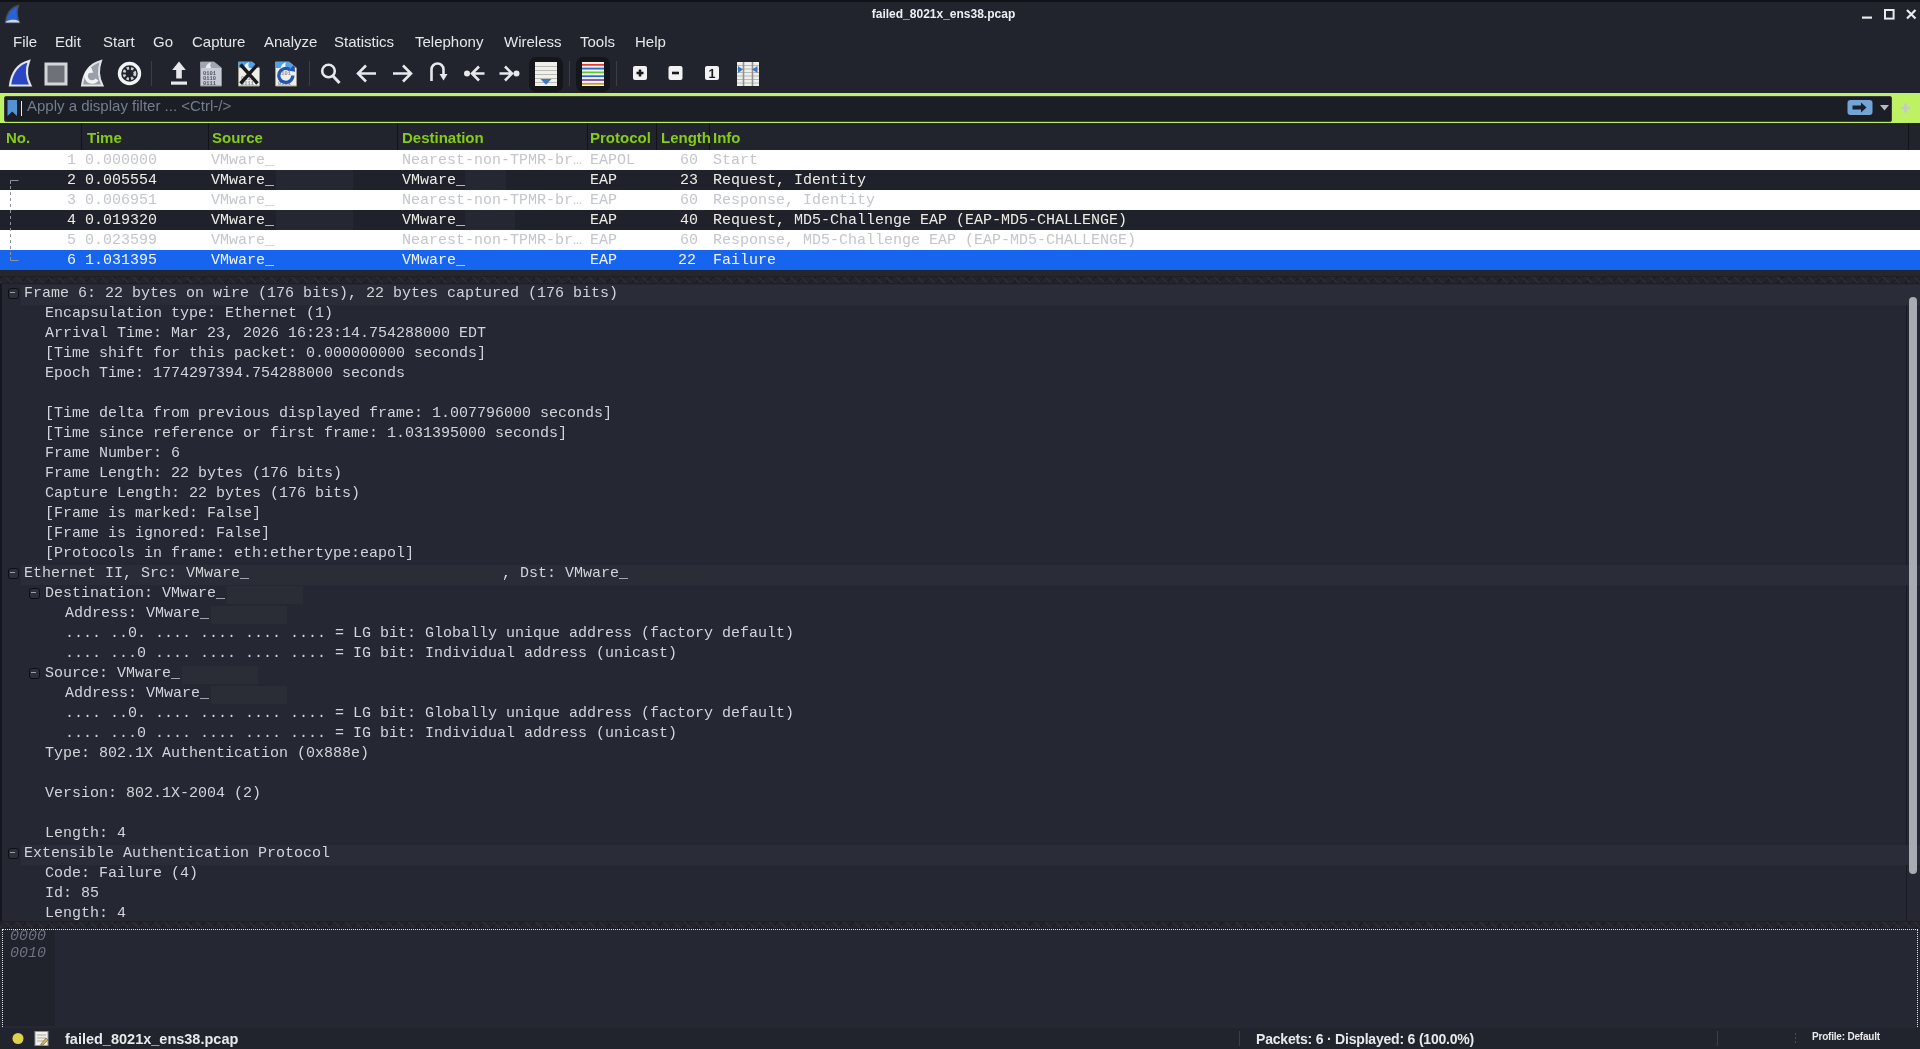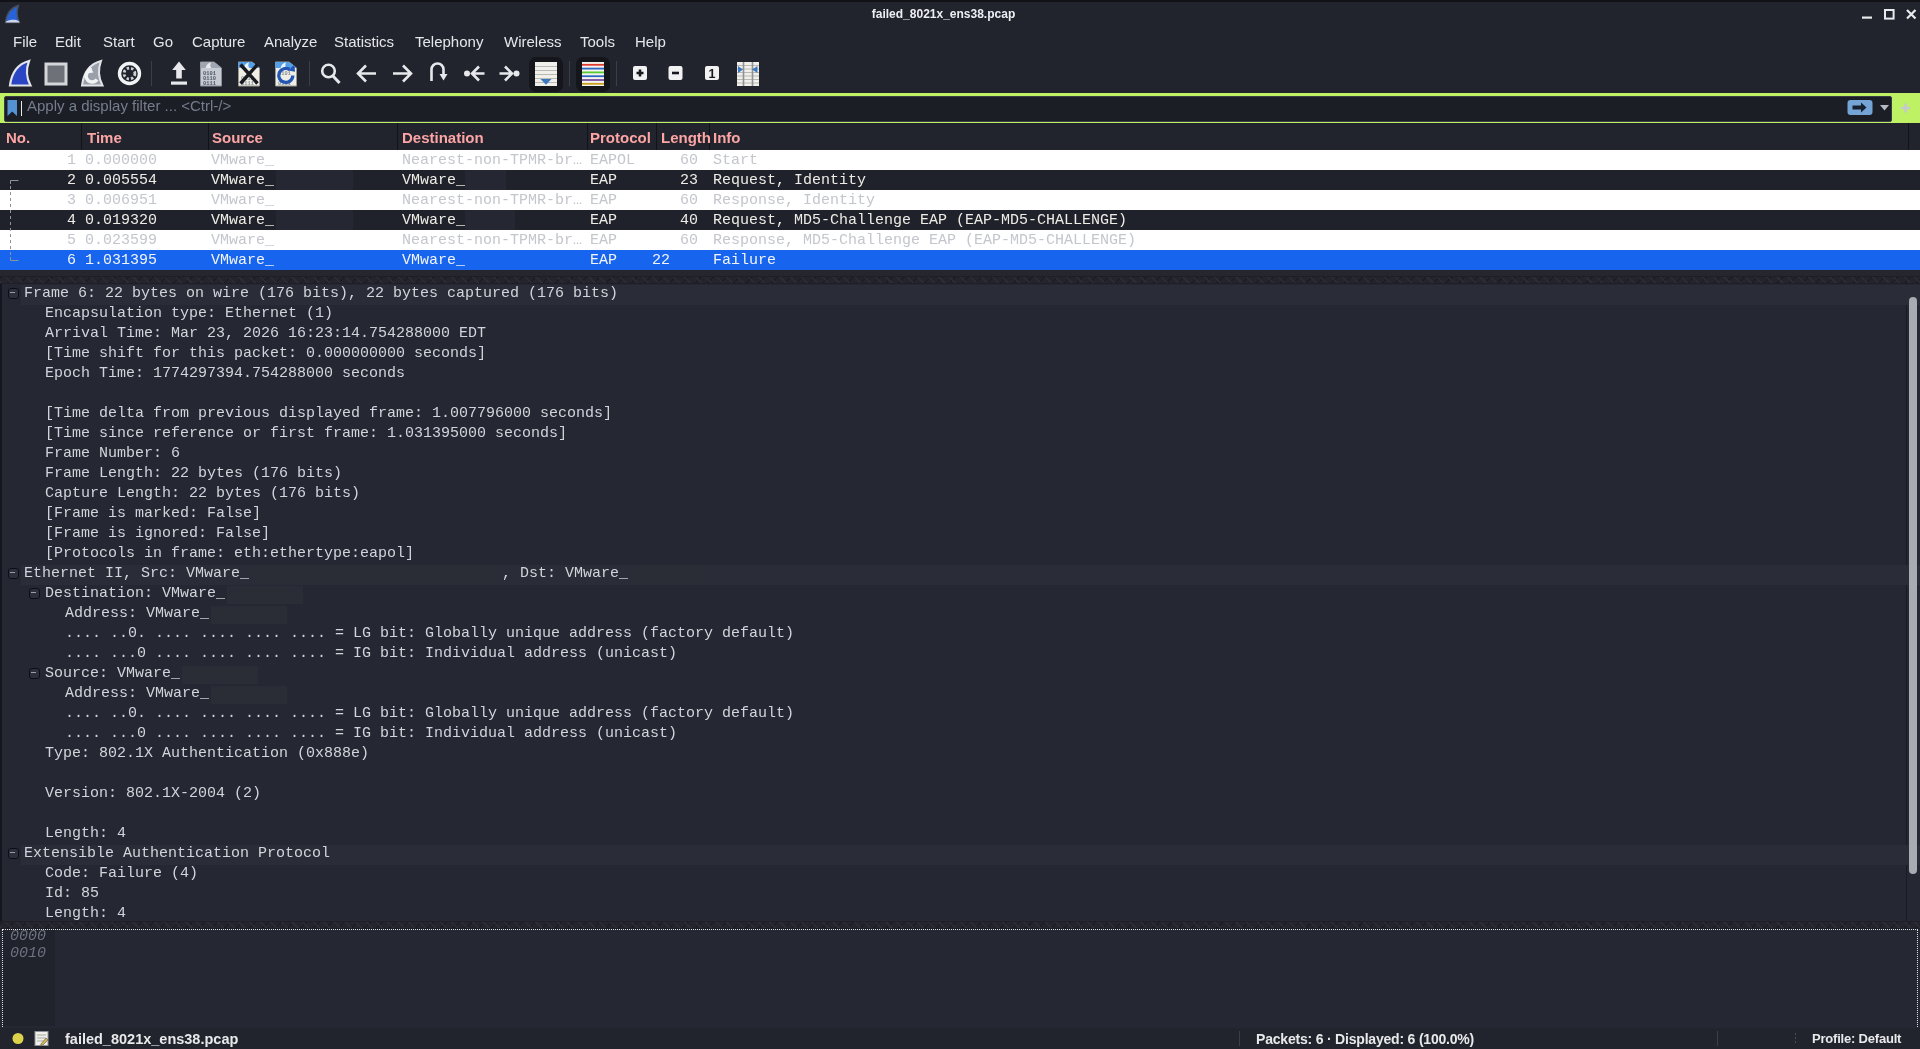--- a/index.html
+++ b/index.html
@@ -14,21 +14,21 @@
   #menubar{left:0;top:28px;width:1920px;height:27px;background:#22242d;color:#e4e6ea;font-size:15px;}
   .mi{position:absolute;top:5px;}
   #toolbar{left:0;top:55px;width:1920px;height:38px;background:#22242d;}
   .tsep{position:absolute;top:6px;width:1px;height:25px;background:#3b3e47;}
   #filterbar{left:0;top:93px;width:1920px;height:30px;background:#bef264;}
   #filterbox{position:absolute;left:4px;top:3px;width:1886px;height:24px;background:#1c1e26;
              border:1px solid #3a3d47;border-radius:2px;}
   #fcursor{position:absolute;left:21px;top:8px;width:1px;height:15px;background:#e8e9ec;}
   #fplace{position:absolute;left:27px;top:4px;color:#757d8c;font-size:15px;}
   
-  #plheader{left:0;top:123px;width:1920px;height:27px;background:#22242d;color:#fca5a5;
+  #plheader{left:0;top:123px;width:1920px;height:27px;background:#22242d;color:#84cc16;
             font-size:15px;font-weight:bold;text-align:center;}
   .hsep{position:absolute;top:0;width:1px;height:27px;background:#121317;}
   .hlabel{position:absolute;top:6px;}
   #rows{left:0;top:150px;width:1920px;height:126px;background:#26272e;font-size:15px;}
   .row{position:absolute;left:0;width:1920px;height:20px;font-family:"Liberation Mono",monospace;}
   .rw{background:#ffffff;color:#c3c6cc;}
   .rd{background:#20222b;color:#eeece6;}
   .rs{background:#1765ef;color:#f2f4f8;}
   .cell{position:absolute;top:2px;white-space:pre;}
   .cnum{left:0;top:2px;width:76px;text-align:right;position:absolute;}
@@ -272,21 +272,21 @@
     <span class="cell" style="left:590px">EAP</span>
     <span class="cell" style="left:662px;width:36px;text-align:right">60</span>
     <span class="cell" style="left:713px">Response, MD5-Challenge EAP (EAP-MD5-CHALLENGE)</span>
   </div>
   <div class="row rs" style="top:100px">
     <span class="cnum">6 </span>
       <span class="cell" style="left:85px">1.031395</span>
     <span class="cell" style="left:211px">VMware_</span>
     <span class="cell" style="left:402px">VMware_</span>
     <span class="cell" style="left:590px">EAP</span>
-    <span class="cell" style="left:634px;width:36px;text-align:right">22</span>
+    <span class="cell" style="left:678px;width:36px;">22</span>
     <span class="cell" style="left:713px">Failure</span>
   </div>
   <svg class="abs" style="left:0;top:0" width="30" height="128" viewBox="0 0 30 128">
     <path d="M 18.5 30.5 L 10.5 30.5 L 10.5 34 M 10.5 107 L 10.5 110.5 L 18.5 110.5" fill="none" stroke="#90939c" stroke-width="1"></path>
     <path d="M 10.5 36 L 10.5 106" fill="none" stroke="#90939c" stroke-width="1" stroke-dasharray="3 3"></path>
   </svg>
 </div>
 <div class="abs hatch" id="split1"></div>
 <div class="abs" id="details">
 <div class="abs" style="left:0;top:0;width:2px;height:637px;background:#16171e"></div>
@@ -334,14 +334,14 @@
   <div class="ssep" style="left:1717px"></div>
   <div class="abs" style="left:1795px;top:5px;width:1px;height:12px;background:repeating-linear-gradient(#4a4d56 0,#4a4d56 2px,transparent 2px,transparent 4px)"></div>
   <svg class="abs" style="left:0;top:0" width="120" height="21" viewBox="0 0 120 21">
     <circle cx="18" cy="10.5" r="5.5" fill="#ddd24b"></circle>
     <rect x="35" y="3.5" width="13" height="14" fill="#f0efe9" stroke="#8e9298" stroke-width="1"></rect>
     <path d="M 37 7 h 9 M 37 10 h 9 M 37 13 h 9" stroke="#a9a9a3" stroke-width="1"></path>
     <path d="M 41 16 L 46 10 L 48 12 L 43 17 L 40.5 17.3 Z" fill="#d9b44a" stroke="#6a6d64" stroke-width="0.7"></path>
   </svg>
   <span class="abs" style="left:65px;top:3px;font-weight:bold;font-size:14.5px;">failed_8021x_ens38.pcap</span>
   <span class="abs" style="left:1256px;top:3px;font-weight:bold;font-size:14px;letter-spacing:-0.2px;">Packets: 6 · Displayed: 6 (100.0%)</span>
-  <span class="abs" style="left:1812px;top:3px;font-weight:bold;font-size:13px;letter-spacing:-0.2px;">Profile: Default</span>
+  <span class="abs" style="left:1812px;top:3px;font-weight:bold;font-size:10px;letter-spacing:-0.2px;">Profile: Default</span>
 </div>
 
 </body></html>

